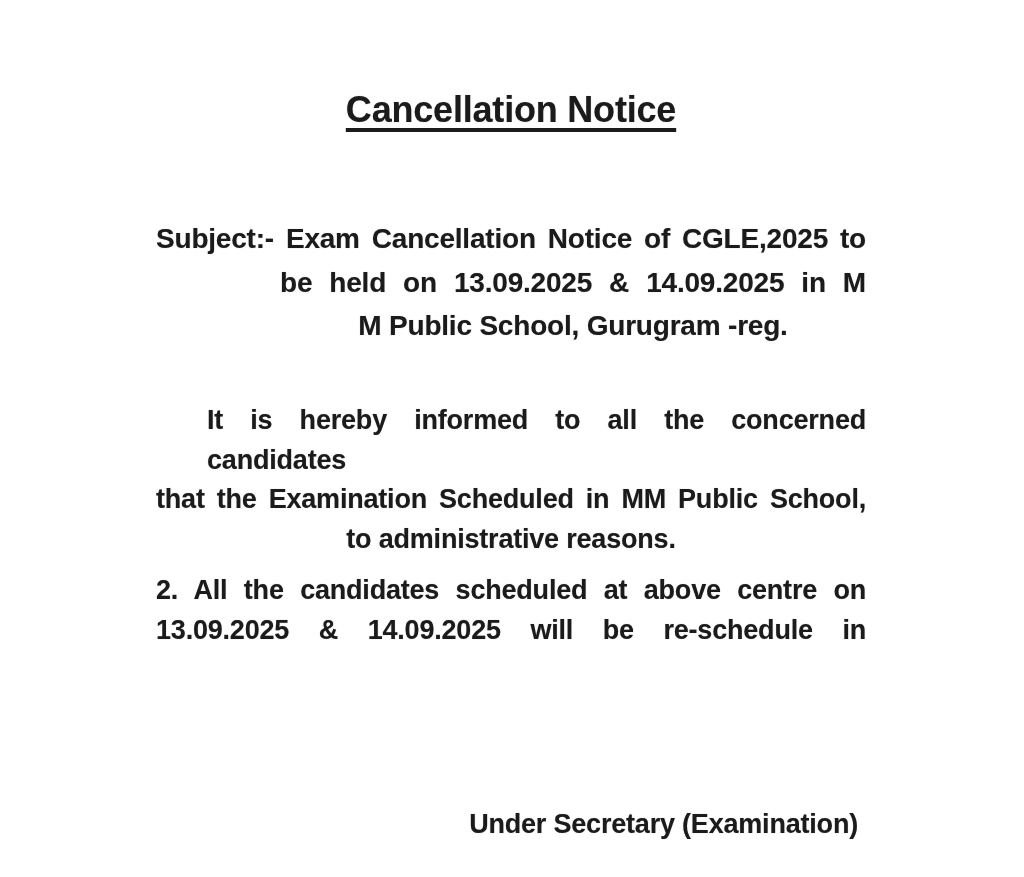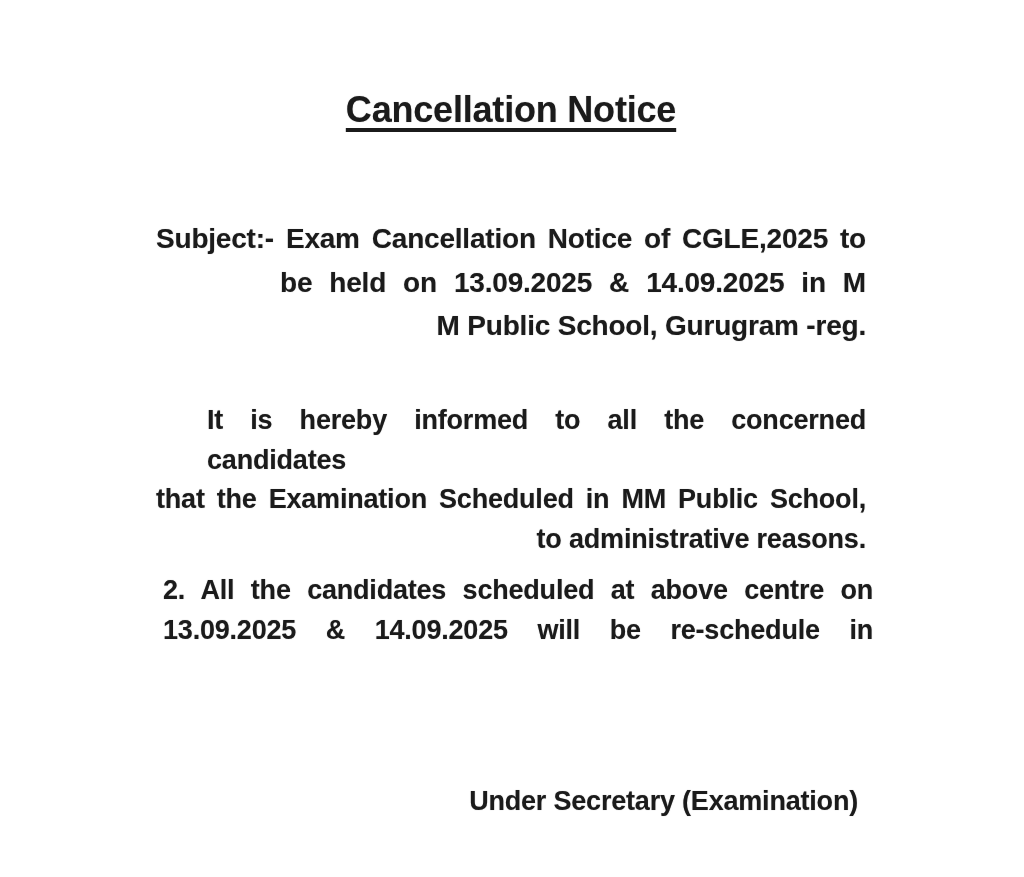--- a/index.html
+++ b/index.html
@@ -45,32 +45,31 @@
   }
   .para-1 {
     top: 401px;
     font-size: 27px;
     line-height: 39.5px;
   }
   .para-2 {
     top: 571px;
     font-size: 27px;
     line-height: 39.5px;
-    margin-left: 7px;
   }
   .signature {
-    top: 782px;
+    top: 805px;
     font-size: 27px;
     line-height: 39.5px;
     text-align: right;
     padding-right: 8px;
     width: 702px;
   }
   .line {
-    text-align: right;
+    text-align: center;
   }
   .line.just {
     text-align: justify;
     text-align-last: justify;
   }
   .line.hang {
     padding-left: 124px;
   }
   .line.first-indent {
     padding-left: 51px;

